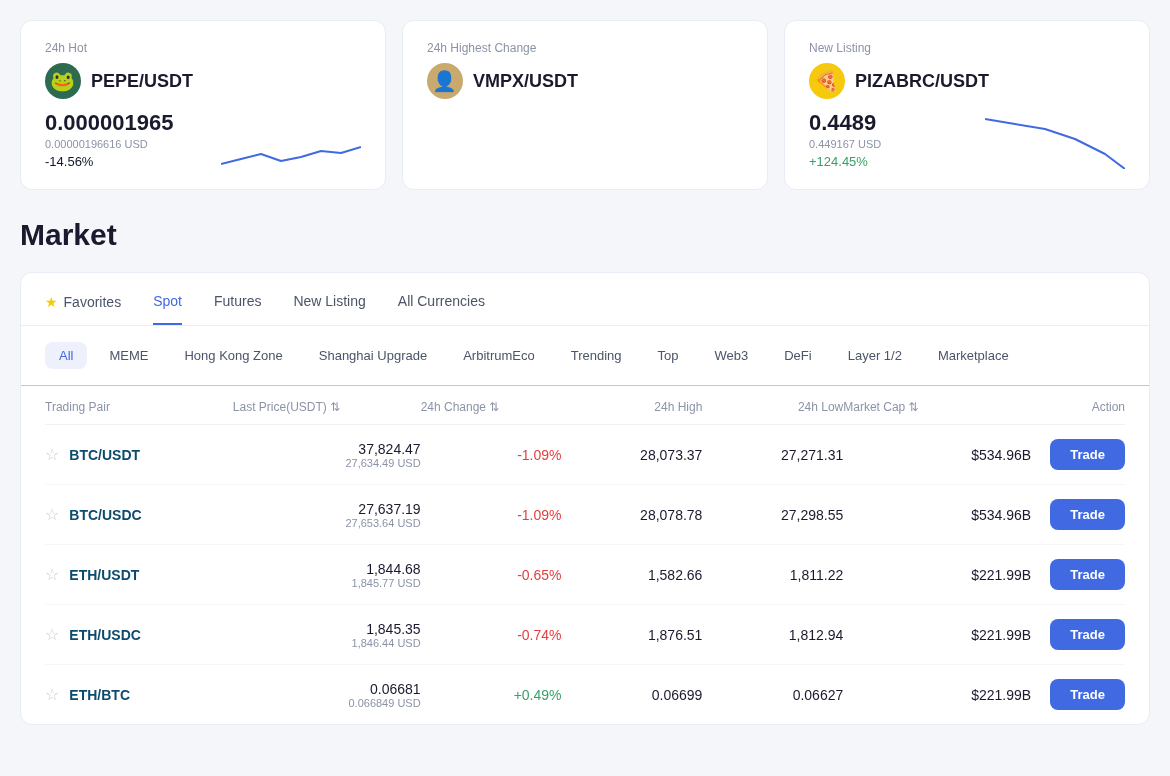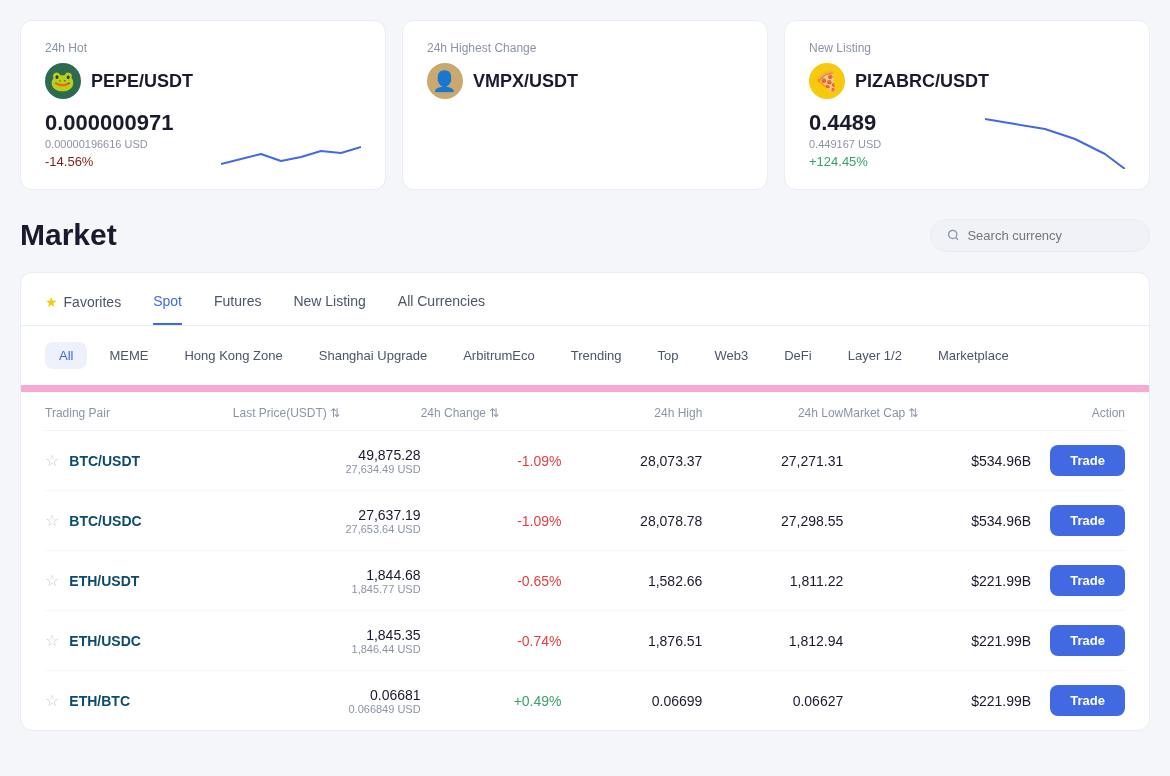--- a/index.html
+++ b/index.html
@@ -10,21 +10,21 @@
     .top-cards { display: grid; grid-template-columns: 1fr 1fr 1fr; gap: 16px; margin-bottom: 28px; }
     .card { background: #fff; border-radius: 12px; padding: 20px 24px; border: 1px solid #e8ecf4; position: relative; overflow: hidden; }
     .card-label { font-size: 12px; color: #8b93a7; margin-bottom: 8px; }
     .card-header { display: flex; align-items: center; gap: 10px; margin-bottom: 10px; }
     .coin-icon { width: 36px; height: 36px; border-radius: 50%; display: flex; align-items: center; justify-content: center; font-size: 20px; }
     .coin-name { font-size: 18px; font-weight: 600; color: #1a1a2e; }
     .card-body { display: flex; justify-content: space-between; align-items: flex-end; }
     .card-price-block {}
     .card-price { font-size: 22px; font-weight: 700; color: #1a1a2e; }
     .card-usd { font-size: 11px; color: #8b93a7; margin-top: 2px; }
-    .card-change-neg { font-size: 13px; color: #7f1d1d; margin-top: 4px; font-weight: 500; }
+    .card-change-neg { font-size: 13px; color: #0f172a; margin-top: 4px; font-weight: 500; }
     .card-change-pos { font-size: 13px; color: #38a169; margin-top: 4px; font-weight: 500; }
     .card-chart { width: 140px; height: 60px; }
 
     
     .market-header { display: flex; justify-content: space-between; align-items: center; margin-bottom: 20px; }
     .market-title { font-size: 30px; font-weight: 700; color: #1a1a2e; }
     .search-box { display: flex; align-items: center; background: #f0f2f8; border-radius: 20px; padding: 8px 16px; gap: 8px; width: 220px; border: 1px solid #e8ecf4; }
     .search-box input { border: none; background: transparent; outline: none; font-size: 13px; color: #8b93a7; width: 100%; }
     .search-icon-svg { color: #8b93a7; }
 
@@ -32,21 +32,21 @@
     .main-panel { background: #fff; border-radius: 12px; border: 1px solid #e8ecf4; }
 
     
     .tabs { display: flex; gap: 32px; padding: 20px 24px 0; border-bottom: 1px solid #e8ecf4; }
     .tab { padding-bottom: 14px; font-size: 14px; cursor: pointer; color: #4a5568; position: relative; font-weight: 500; }
     .tab.active { color: #4169e1; border-bottom: 2px solid #4169e1; }
     .tab.favorites { display: flex; align-items: center; gap: 6px; }
     .star-icon { color: #f6c90e; }
 
     
-    .filter-row { display: flex; gap: 8px; padding: 16px 24px; border-bottom: 7px solid #f9a8d4; flex-wrap: wrap; }
+    .filter-row { display: flex; gap: 8px; padding: 16px 24px; border-bottom: 1px solid #f9a8d4; flex-wrap: wrap; }
     .filter-btn { padding: 6px 14px; border-radius: 8px; border: none; cursor: pointer; font-size: 13px; font-weight: 500; background: transparent; color: #4a5568; }
     .filter-btn.active { background: #eef1fc; color: #4169e1; }
 
     
     .table-container { padding: 0 24px; }
     .table-header { display: grid; grid-template-columns: 2fr 2fr 1.5fr 1.5fr 1.5fr 2fr 1fr; padding: 14px 0 10px; border-bottom: 1px solid #f0f2f8; }
     .table-header span { font-size: 12px; color: #8b93a7; font-weight: 500; }
     .table-header .sortable { display: flex; align-items: center; gap: 4px; }
     .table-row { display: grid; grid-template-columns: 2fr 2fr 1.5fr 1.5fr 1.5fr 2fr 1fr; padding: 14px 0; border-bottom: 1px solid #f5f6fa; align-items: center; }
     .table-row:last-child { border-bottom: none; }
@@ -71,21 +71,21 @@
 
   <div class="top-cards">
   <div class="card">
       <div class="card-label">24h Hot</div>
       <div class="card-header">
         <div class="coin-icon" style="background:#2d6a4f">🐸</div>
         <span class="coin-name">PEPE/USDT</span>
       </div>
       <div class="card-body">
         <div class="card-price-block">
-          <div class="card-price">0.000000971</div>
+          <div class="card-price">0.000001965</div>
           <div class="card-usd">0.00000196616 USD</div>
           <div class="card-change-neg">-14.56%</div>
         </div>
         <svg class="card-chart" viewBox="0 0 140 60" preserveAspectRatio="none">
           <defs>
             <linearGradient id="grad0" x1="0" y1="0" x2="0" y2="1">
               <stop offset="0%" stop-color="#4169e1" stop-opacity="0.2"></stop>
               <stop offset="100%" stop-color="#4169e1" stop-opacity="0.02"></stop>
             </linearGradient>
           </defs>
@@ -120,27 +120,20 @@
             </linearGradient>
           </defs>
           <polyline points="0,10 30,15 60,20 90,30 120,45 140,60" fill="none" stroke="#4169e1" stroke-width="2" stroke-linejoin="round"></polyline>
         </svg>
       </div>
     </div>
     </div>
 
   <div class="market-header">
     <h1 class="market-title">Market</h1>
-    <div class="search-box">
-      <svg class="search-icon-svg" width="14" height="14" viewBox="0 0 24 24" fill="none" stroke="#8b93a7" stroke-width="2.5">
-        <circle cx="11" cy="11" r="8"></circle>
-          <line x1="21" y1="21" x2="16.65" y2="16.65"></line>
-      </svg>
-      <input type="text" placeholder="Search currency" style="">
-    </div>
   </div>
 
   <div class="main-panel">
 
     <div class="tabs">
       <div class="tab favorites">
         <span class="star-icon">★</span>
         <span>Favorites</span>
       </div>
       <div class="tab active">
@@ -182,21 +175,21 @@
         <span class="align-right">Action</span>
       </div>
 
       <div id="table-body">
           <div class="table-row">
       <div class="pair-cell">
         <button class="star-btn">☆</button>
         <span class="pair-name">BTC/USDT</span>
       </div>
       <div class="price-cell align-right">
-        <div class="price-main">49,875.28</div>
+        <div class="price-main">37,824.47</div>
         <div class="price-usd">27,634.49 USD</div>
       </div>
       <div class="align-right">
         <span class="change-neg">-1.09%</span>
       </div>
       <div class="cell-val align-right">28,073.37</div>
       <div class="cell-val align-right">27,271.31</div>
       <div class="market-cap align-right">$534.96B</div>
       <div class="action-cell">
         <button class="trade-btn">Trade</button>

